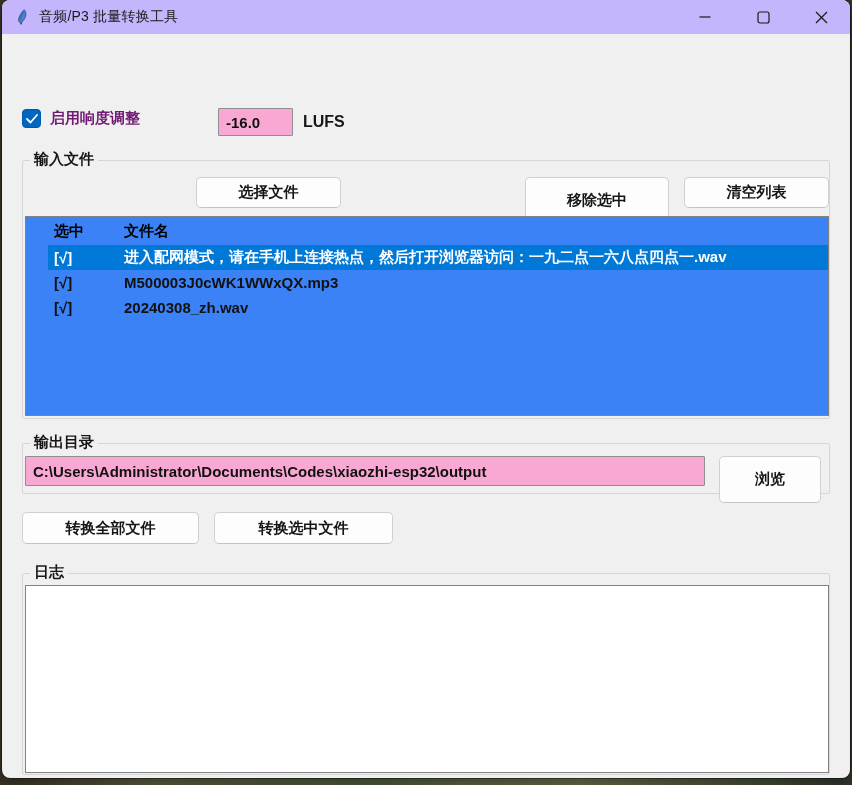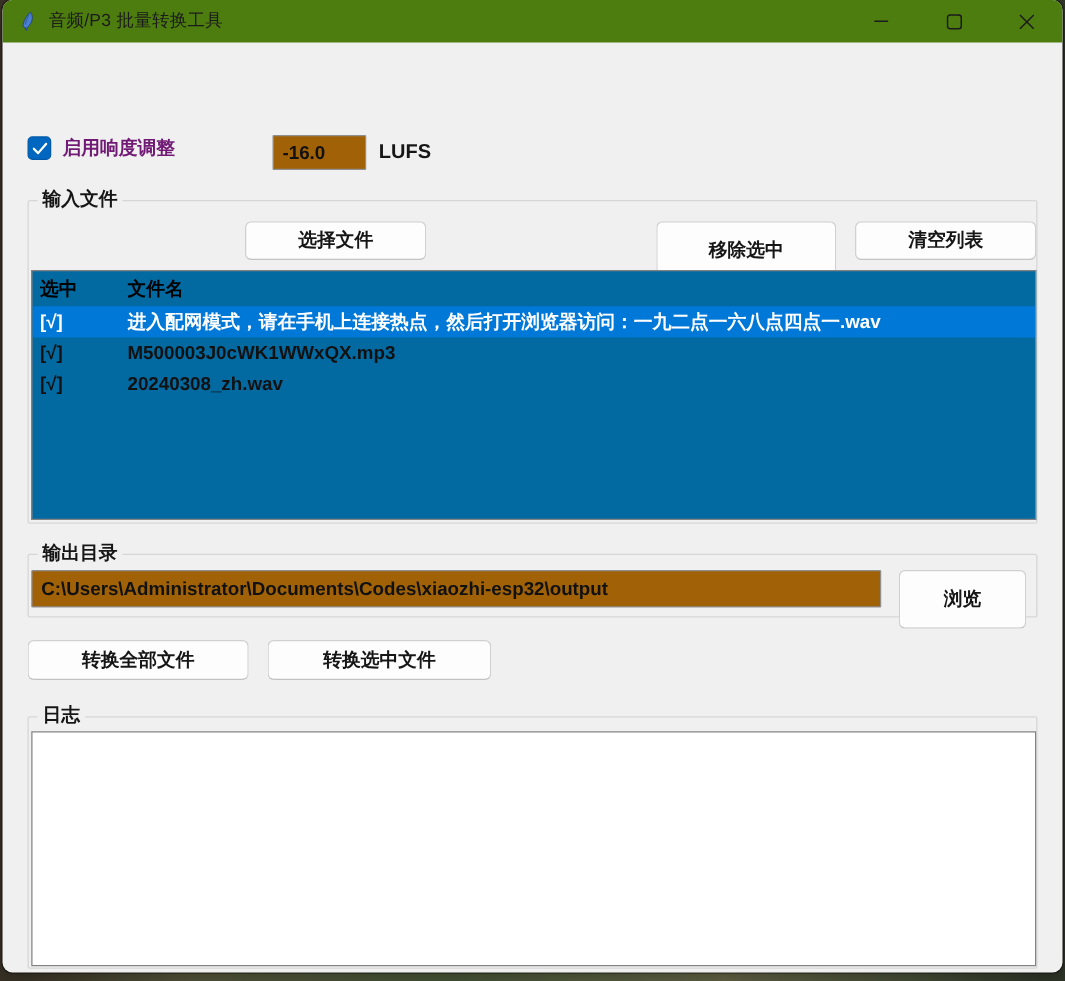--- a/index.html
+++ b/index.html
@@ -7,44 +7,44 @@
   body {
     position:relative; overflow:hidden;
     background:linear-gradient(90deg,#3a3226 0%,#5a5b3f 18%,#4a5a3a 42%,#6a6b4a 68%,#454f38 88%,#30362a 100%);
   }
   .window {
     position:absolute; left:2px; top:0; width:848px; height:778px;
     background:#f0f0f0; border-radius:8px; overflow:hidden;
     box-shadow:0 0 0 1px rgba(0,0,0,.38), 0 6px 18px rgba(0,0,0,.35);
   }
   
-  .titlebar { position:absolute; left:0; top:0; width:100%; height:34px; background:#4d7c0f; display:flex; align-items:center; }
+  .titlebar { position:absolute; left:0; top:0; width:100%; height:34px; background:#c4b5fd; display:flex; align-items:center; }
   .app-icon { width:16px; height:16px; margin-left:12px; display:inline-flex; }
   .title { margin-left:9px; font-size:14px; color:#1b1b1b; letter-spacing:.2px; }
   .win-controls { position:absolute; right:0; top:0; height:34px; display:flex; }
   .wc { width:58px; height:34px; display:flex; align-items:center; justify-content:center; }
   
   .group { position:absolute; border:1px solid #d6d6d6; border-radius:2px; }
   .group-label { position:absolute; top:-11px; left:7px; background:#f0f0f0; padding:0 4px; font-size:15px; font-weight:bold; color:#161616; white-space:nowrap; }
   
   .radio-item { position:absolute; display:flex; align-items:center; gap:9px; height:22px; }
   .radio { width:19px; height:19px; border-radius:50%; }
   .radio.on { background:radial-gradient(circle,#0067c0 0 4.5px,#ffffff 4.5px 6.5px,#0067c0 6.5px); border:1px solid #0059a8; }
   .radio.off { background:#fdfdfd; border:1px solid #8a8a8a; }
   .radio-text { font-size:15px; font-weight:bold; color:#161616; }
 
   .check-row { position:absolute; left:20px; top:109px; display:flex; align-items:center; }
   .checkbox { width:19px; height:19px; background:#0067c0; border:1px solid #0059a8; border-radius:4px; display:flex; align-items:center; justify-content:center; }
   .check-label { margin-left:9px; font-size:15px; font-weight:bold; color:#701a75; }
 
-  .entry { position:absolute; background:#a16207; border:1px solid #8f8f8f; border-radius:1px; font-family:inherit; font-size:15px; font-weight:bold; color:#111; padding:0 7px; outline:none; }
+  .entry { position:absolute; background:#f9a8d4; border:1px solid #8f8f8f; border-radius:1px; font-family:inherit; font-size:15px; font-weight:bold; color:#111; padding:0 7px; outline:none; }
   .btn { position:absolute; background:#fdfdfd; border:1px solid #d0d0d0; border-bottom-color:#c3c3c3; border-radius:5px; display:flex; align-items:center; justify-content:center; font-size:15px; font-weight:bold; color:#161616; }
 
   
-  .filelist { position:absolute; left:2px; top:55px; width:804px; height:200px; background:#0369a1; border:1px solid #828282; overflow:hidden; }
+  .filelist { position:absolute; left:2px; top:55px; width:804px; height:200px; background:#3b82f6; border:1px solid #828282; overflow:hidden;padding-left:22px; }
   .lrow { display:grid; grid-template-columns:70px 1fr; align-items:center; padding:0 0 0 6px; font-size:15px; font-weight:bold; white-space:nowrap; }
   .lrow.header { height:28px; color:#000; }
   .lrow.item { height:25px; color:#111; }
   .lrow.item.selected { background:#0078d7; color:#fff; }
   .cell { overflow:hidden; text-overflow:clip; }
 
   
   .log-area { position:absolute; left:2px; top:11px; width:804px; height:188px; background:#fff; border:1px solid #828282; font-size:14px; }
 </style>
 </head>

